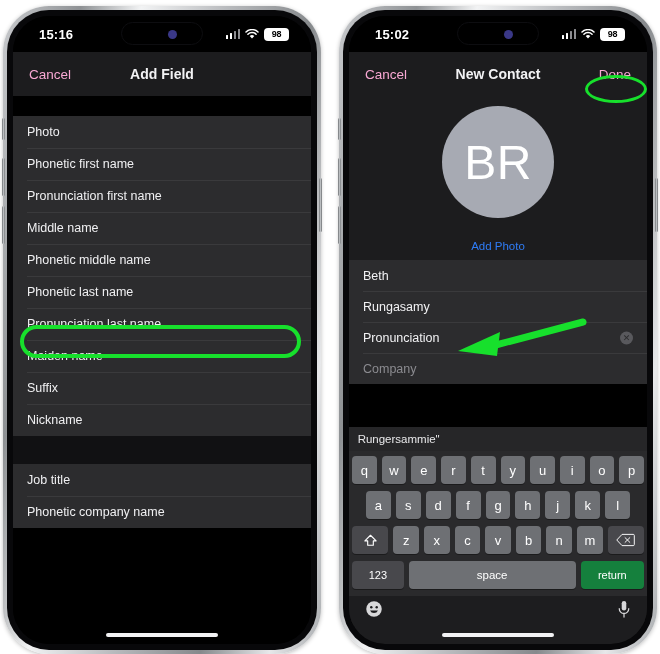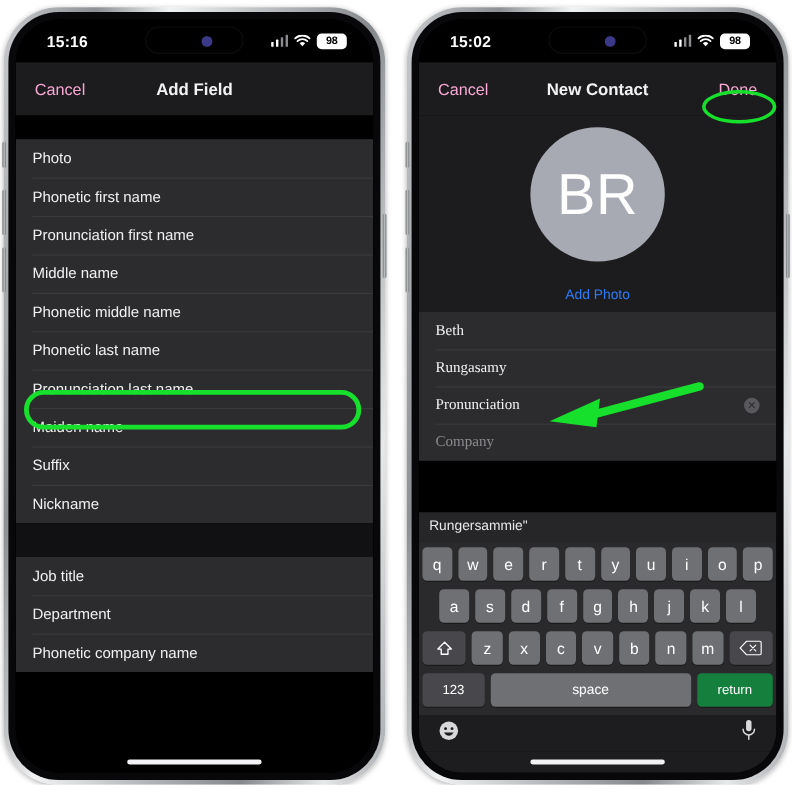--- a/index.html
+++ b/index.html
@@ -155,21 +155,21 @@
     display: flex; flex-direction: column; align-items: center;
   }
   .avatar {
     width: 112px; height: 112px; border-radius: 50%;
     background: #a7aab3;
     display: flex; align-items: center; justify-content: center;
     color: #ffffff; font-size: 48px; letter-spacing: .5px;
   }
   .add-photo { color: #2f7cf6; font-size: 11.5px; margin-top: 22px; }
 
-  .form-group { background: #2c2c2e; font-family: Liberation Serif, serif; }
+  .form-group { background: #2c2c2e; }
   .field {
     height: 31px;
     display: flex; align-items: center;
     padding: 0 14px;
     color: #f2f2f4;
     font-size: 12.5px;
     position: relative;
   }
   .field + .field::before {
     content: "";
@@ -335,23 +335,20 @@
             <div class="row">
                 <span>Nickname</span>
               </div>
           </div>
 
           <div class="section-gap"></div>
 
           <div class="group">
             <div class="row">
                 <span>Job title</span>
-              </div>
-            <div class="row">
-                <span>Department</span>
               </div>
             <div class="row">
                 <span>Phonetic company name</span>
               </div>
           </div>
         </div>
 
         <div class="home-ind dark">
           <span class="home-bar"></span>
         </div>

